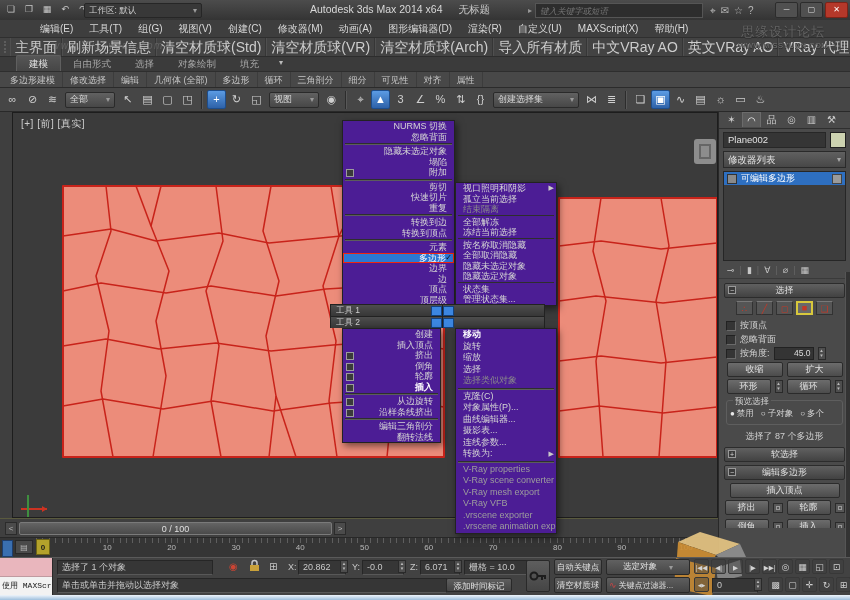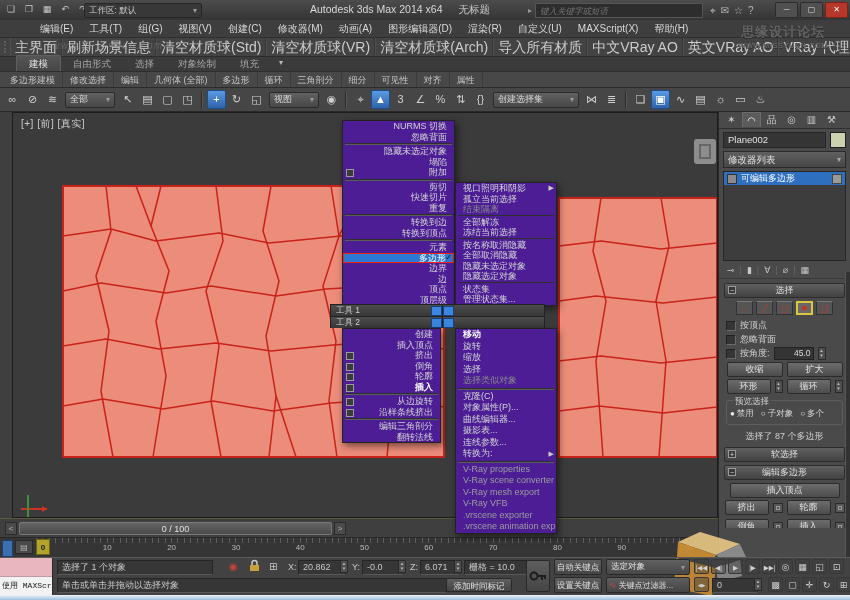--- a/index.html
+++ b/index.html
@@ -191,34 +191,34 @@
   .listener .white{height:18px;background:#f2f2f2;color:#222;font-size:8px;line-height:18px;padding-left:2px;
     font-family:"Liberation Mono","DejaVu Sans Mono",monospace;white-space:nowrap;overflow:hidden;}
   .sfield{position:absolute;background:#363636;border:1px solid #262626;border-bottom-color:#585858;
     color:#c9c9c9;font-size:9px;line-height:13px;height:13px;padding:0 4px;z-index:3;box-sizing:content-box;}
   .slabel{position:absolute;font-size:9px;color:#c9c9c9;z-index:3;}
   .sbtn{position:absolute;background:linear-gradient(#5e5e5e,#454545);border:1px solid #292929;border-radius:2px;
     color:#e0e0e0;font-size:8.5px;text-align:center;z-index:3;box-sizing:border-box;}
   .sicon{position:absolute;font-size:10px;color:#c9c9c9;z-index:3;line-height:14px;}
   .sdd{position:absolute;background:linear-gradient(#616161,#474747);border:1px solid #292929;border-radius:2px;
     color:#e0e0e0;font-size:8.5px;display:flex;align-items:center;justify-content:space-between;
-    padding:0 4px;z-index:3;box-sizing:border-box;}
+    padding:0 16px;z-index:3;box-sizing:border-box;}
   .sdd::after{content:"▾";color:#9a9a9a;font-size:8px;}
   .pbrow{position:absolute;display:flex;gap:2px;z-index:6;}
   .pbtn{width:15px;height:15px;line-height:15px;text-align:center;font-size:6.5px;color:#d2d2d2;
     border:1px solid #383838;border-radius:2px;background:rgba(62,62,62,.45);box-sizing:border-box;}
   .navico{width:15px;height:15px;line-height:15px;text-align:center;font-size:9px;color:#cfcfcf;
     border:1px solid #383838;border-radius:2px;background:rgba(62,62,62,.45);box-sizing:border-box;}
   .sspin{position:absolute;z-index:3;}
   .bottomstrip{position:absolute;left:0;top:483px;width:850px;height:5px;
     background:linear-gradient(#eef4fb,#9fc0dd);z-index:70;}
 
   
   .wm-forum{position:absolute;right:22px;top:23px;z-index:120;text-align:center;pointer-events:none;}
-  .wm-forum .f1{font-size:13px;font-weight:bold;color:#636363;text-shadow:0 1px 1px #2c2c2c;letter-spacing:1px;}
+  .wm-forum .f1{font-size:13px;font-weight:normal;color:#636363;text-shadow:0 1px 1px #2c2c2c;letter-spacing:1px;}
   .wm-forum .f2{font-size:7.5px;color:#737373;letter-spacing:.5px;text-shadow:0 1px 0 #292929;}
   .wm-faint{position:absolute;left:52px;top:40px;z-index:120;font-size:10px;color:#b5b5b5;opacity:.25;
     font-style:italic;letter-spacing:1.5px;pointer-events:none;}
   .logoA{position:absolute;left:674px;top:403px;z-index:55;pointer-events:none;opacity:.92;}
   .logoB{position:absolute;left:674px;top:0;z-index:1;pointer-events:none;opacity:.85;}
 </style>
 </head>
 <body>
 
 <div class="app">
@@ -580,21 +580,21 @@
         </span>
       <div class="sfield" style="left:464px;top:2px;width:54px;">栅格 = 10.0</div>
       <div class="sbtn" style="left:446px;top:20px;width:66px;height:14px;line-height:14px">添加时间标记</div>
       <div class="sbtn" style="left:526px;top:2px;width:24px;height:32px">
         <svg width="18" height="12" style="margin-top:9px">
             <circle cx="5" cy="6" r="3.5" fill="none" stroke="#1d1d1d" stroke-width="2"></circle>
             <path d="M8,6 h9 M13,6 v4 M16,6 v3" stroke="#1d1d1d" stroke-width="2"></path>
           </svg>
       </div>
       <div class="sbtn" style="left:554px;top:1px;width:48px;height:16px;line-height:15px">自动关键点</div>
-      <div class="sbtn" style="left:554px;top:19px;width:48px;height:16px;line-height:15px">设置关键点</div>
+      <div class="sbtn" style="left:554px;top:19px;width:48px;height:16px;line-height:15px">清空材质球</div>
       <div class="sdd" style="left:606px;top:1px;width:84px;height:16px">
         <span>选定对象</span>
       </div>
       <div class="sbtn" style="left:606px;top:19px;width:84px;height:16px;line-height:15px;display:flex;align-items:center;gap:2px;padding:0 2px">
         <span style="color:#cc4444;font-size:9px">∿</span>
         <span style="font-size:8px">关键点过滤器...</span>
       </div>
       <div class="pbrow" style="left:694px;top:1px" id="playback">
           <span class="pbtn">|◀◀</span>
           <span class="pbtn">◀|</span>

